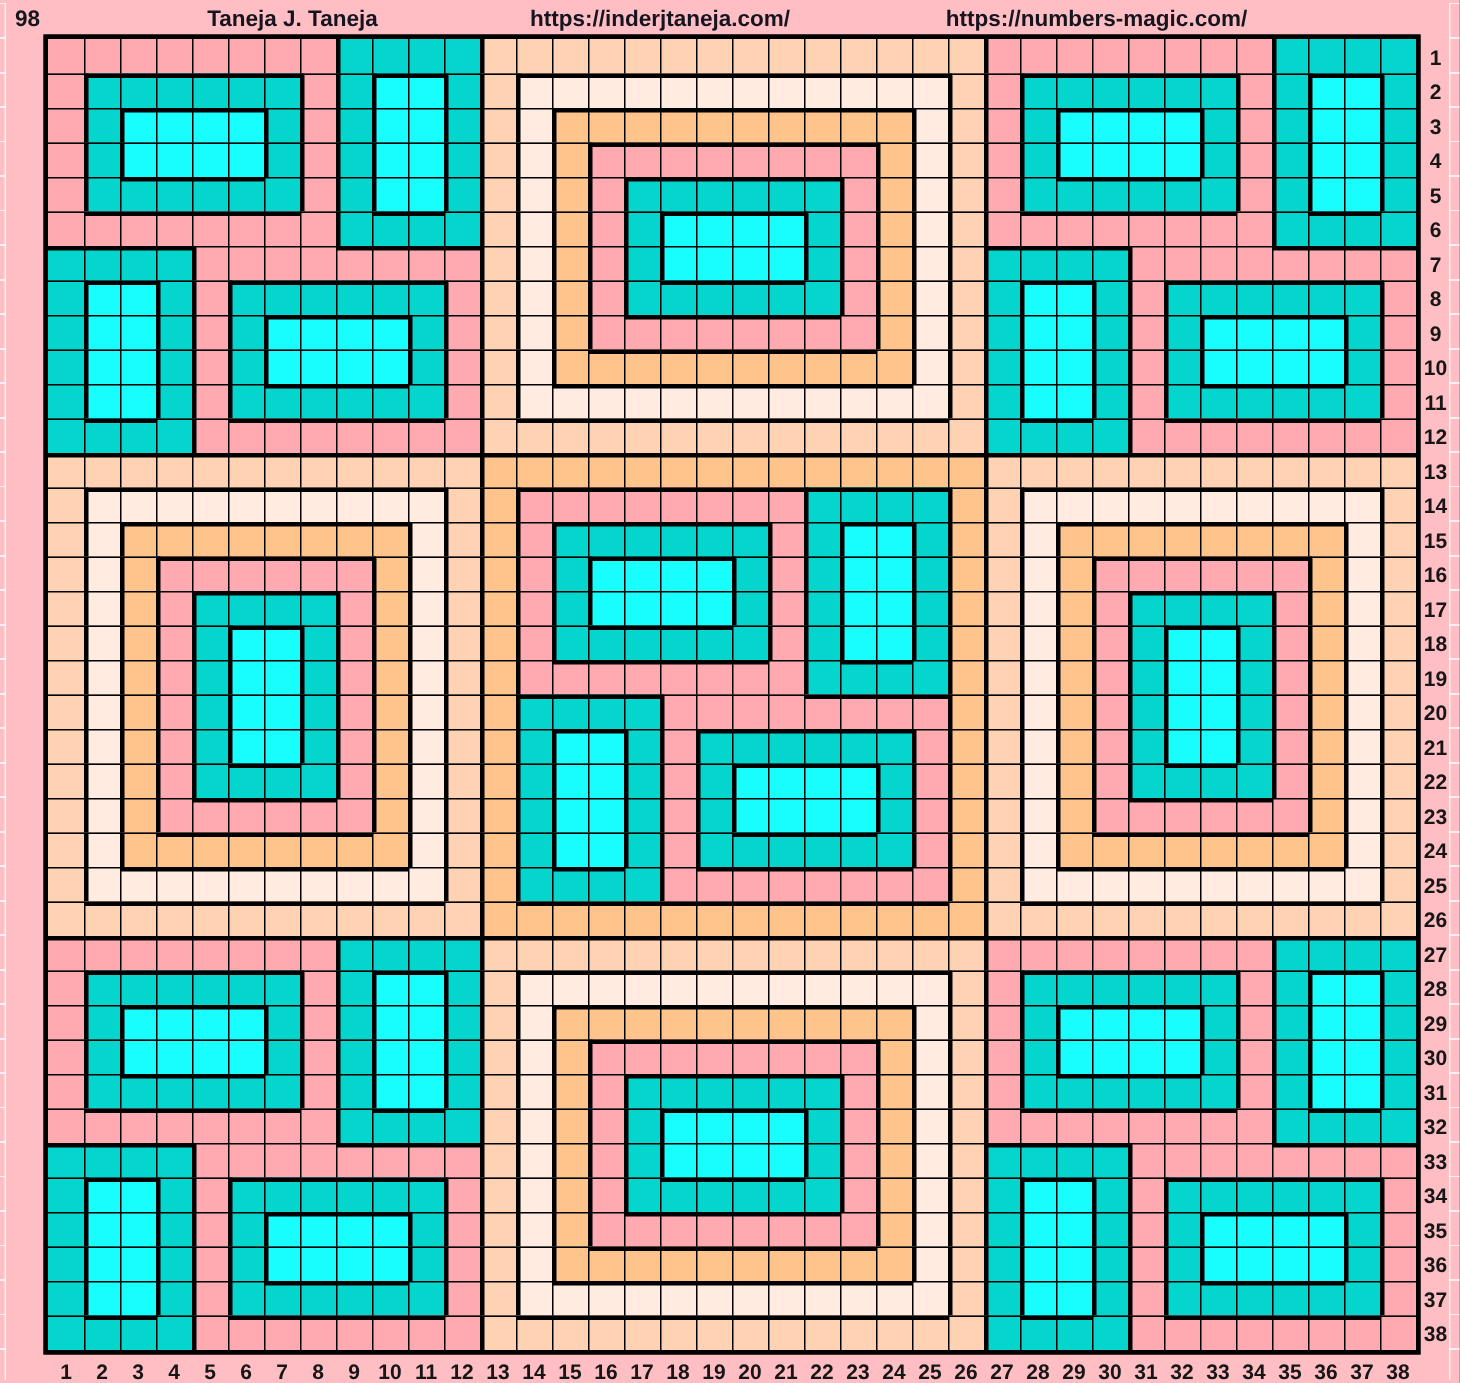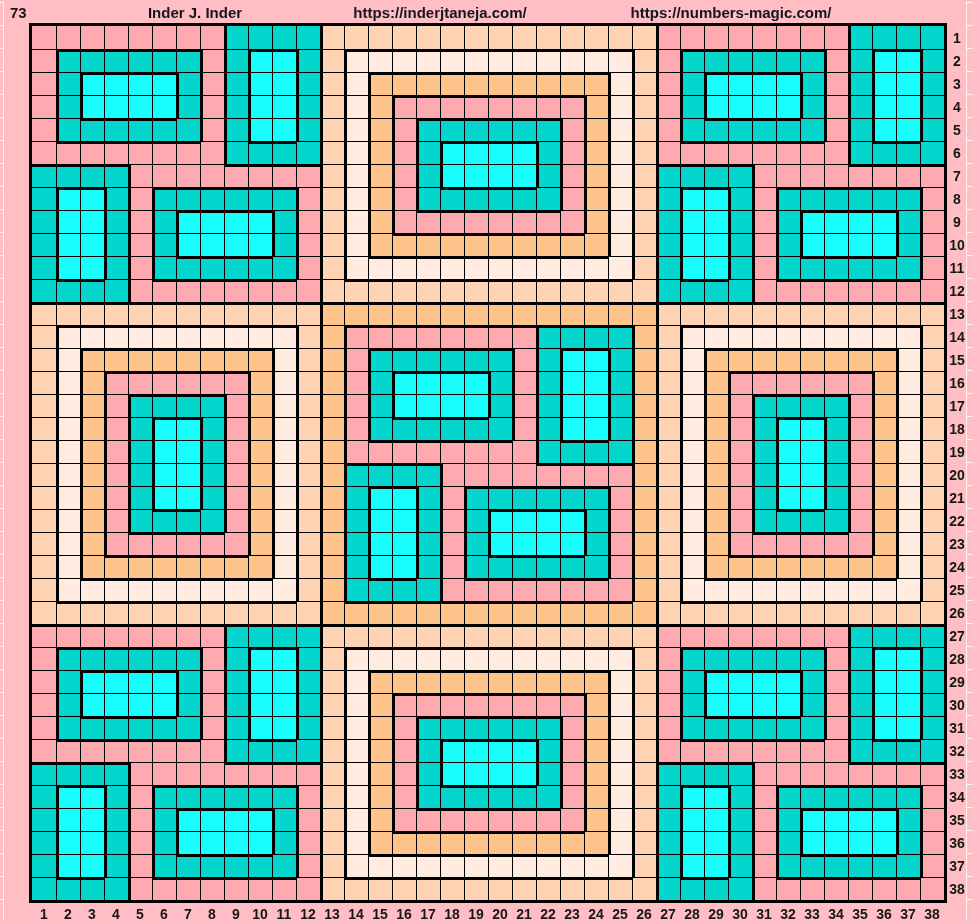--- a/index.html
+++ b/index.html
@@ -28,22 +28,22 @@
   .axis-label.row{transform:translate(-50%,-50%);}
 </style>
 </head>
 <body>
 
 <div id="stage">
 
   <div class="excel-strip left"></div>
   <div class="excel-strip right"></div>
 
-  <span class="hdr" style="left:10px;">73</span>
-  <span class="hdr centered" style="left:195px;">Inder J. Inder</span>
+  <span class="hdr" style="left:10px;">98</span>
+  <span class="hdr centered" style="left:195px;">Taneja J. Taneja</span>
   <span class="hdr centered" style="left:440px;">https://inderjtaneja.com/</span>
   <span class="hdr centered" style="left:731px;">https://numbers-magic.com/</span>
 
   <div id="grid">
       <div class="cell" style="background: rgb(255, 169, 176); border-left-width: 0px; border-top-width: 0px;"></div>
       <div class="cell" style="background: rgb(255, 169, 176); border-left-width: 1px; border-top-width: 0px;"></div>
       <div class="cell" style="background: rgb(255, 169, 176); border-left-width: 1px; border-top-width: 0px;"></div>
       <div class="cell" style="background: rgb(255, 169, 176); border-left-width: 1px; border-top-width: 0px;"></div>
       <div class="cell" style="background: rgb(255, 169, 176); border-left-width: 1px; border-top-width: 0px;"></div>
       <div class="cell" style="background: rgb(255, 169, 176); border-left-width: 1px; border-top-width: 0px;"></div>

